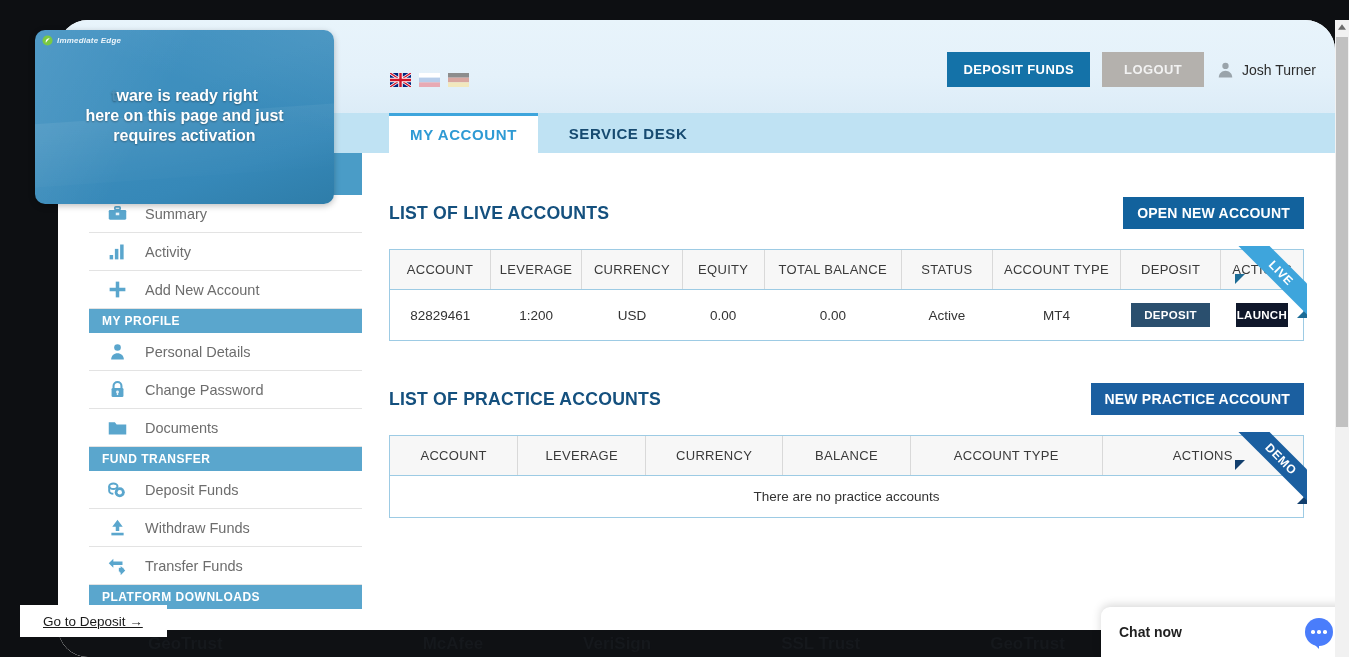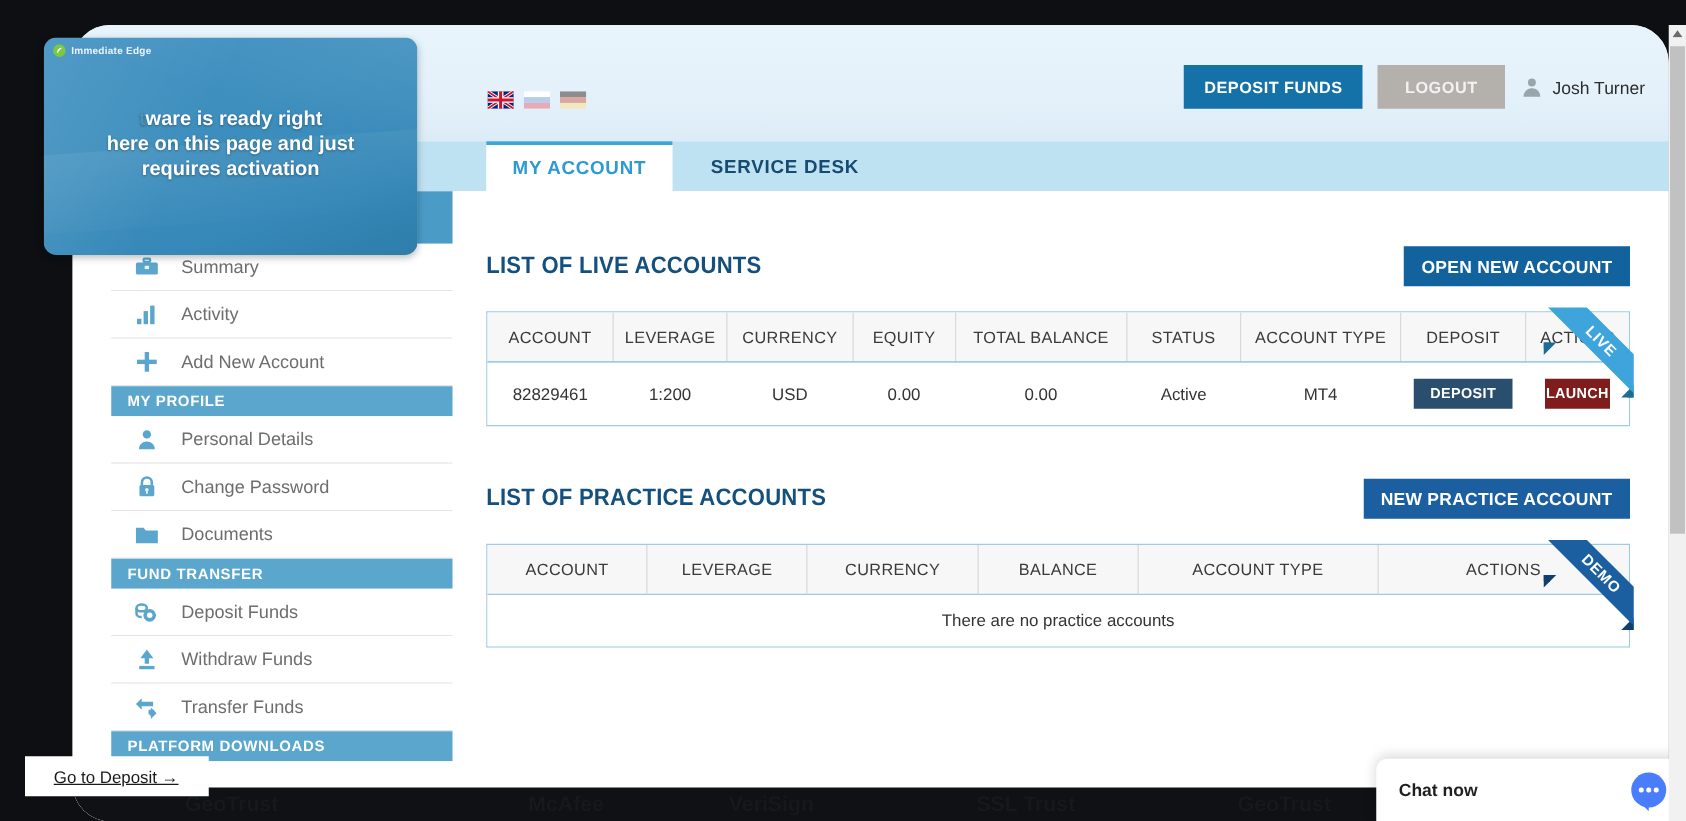--- a/index.html
+++ b/index.html
@@ -112,21 +112,21 @@
   }
   table.acct th:last-child { border-right: 0; }
   table.acct td {
     font-size: 13.5px; color: #333; text-align: center; padding: 13px 4px; background: #fff;
   }
   .btn-deposit-cell {
     background: #2a4f6e; color: #fff; font-size: 11.5px; font-weight: bold;
     padding: 6px 13px; border: 0; cursor: pointer; letter-spacing: .3px;
   }
   .btn-launch-cell {
-    background: #7f1d1d; color: #fff; font-size: 11.5px; font-weight: bold;
+    background: #0f172a; color: #fff; font-size: 11.5px; font-weight: bold;
     padding: 6px 1px; border: 0; cursor: pointer; letter-spacing: .3px;
   }
   .empty-row td { padding: 18px 4px; font-size: 13.5px; color: #3a3a3a; }
 
   
   .ribbon { position: absolute; right: -4px; top: -4px; width: 74px; height: 74px; overflow: hidden; pointer-events: none; }
   .ribbon span {
     position: absolute; display: block; width: 108px; padding: 4px 0;
     color: #fff; font-size: 12px; font-weight: bold; text-align: center;
     letter-spacing: .6px; transform: rotate(45deg); right: -28px; top: 16px;
@@ -156,21 +156,21 @@
       linear-gradient(160deg, #3d8fc0 0%, #3e8fbe 40%, #3688b8 75%, #2e7da9 100%);
     box-shadow: 0 2px 6px rgba(0,0,0,.25);
     z-index: 40;
   }
   .ad-overlay::after {
     content:""; position:absolute; left:-10%; top:48%; width:120%; height:36%;
     background: linear-gradient(175deg, rgba(255,255,255,.07), rgba(255,255,255,0));
     transform: rotate(-4deg);
   }
   .ad-logo { position: absolute; left: 7px; top: 5px; display: flex; align-items: center; gap: 4px; }
-  .ad-logo .lt { font-size: 8px; font-weight: bold; color: #eaf4fa; letter-spacing: .2px; }
+  .ad-logo .lt { font-size: 8px; font-weight: bold; font-style: italic; color: #eaf4fa; letter-spacing: .2px; }
   .ad-text {
     position: absolute; left: 0; top: 56px; width: 299px; text-align: center;
     color: #ffffff; font-size: 16px; font-weight: bold; line-height: 20px;
     text-shadow: 0 1px 2px rgba(0,0,0,.35); padding: 0 4px; z-index: 2;
   }
   .ad-text .dim { color: #4e8fb6; }
 
   
   .deposit-tip {
     position: absolute; left: 20px; top: 605px; width: 147px; height: 32px;

